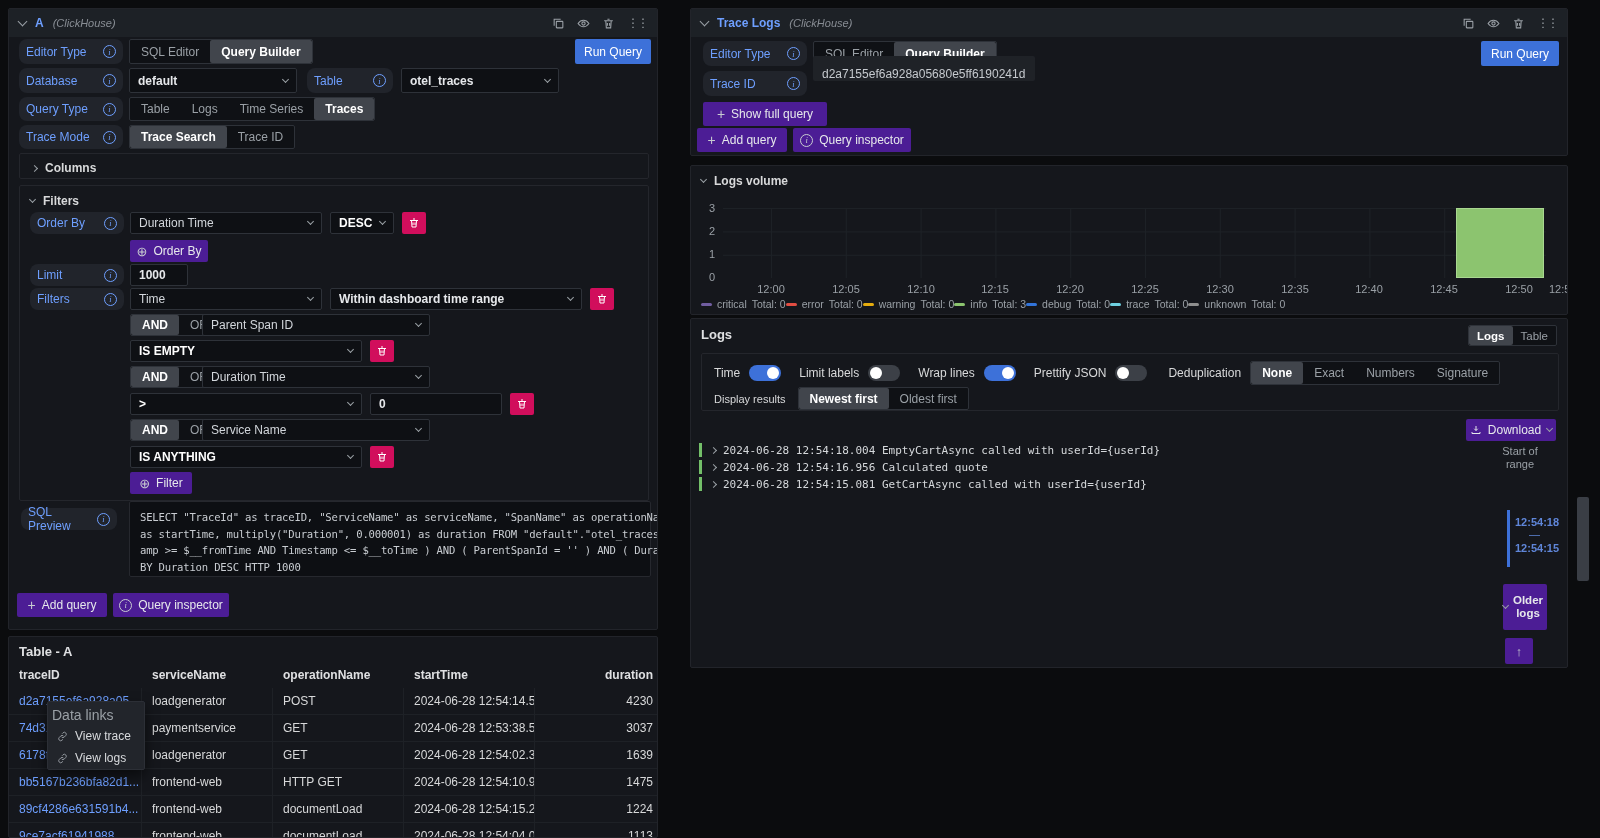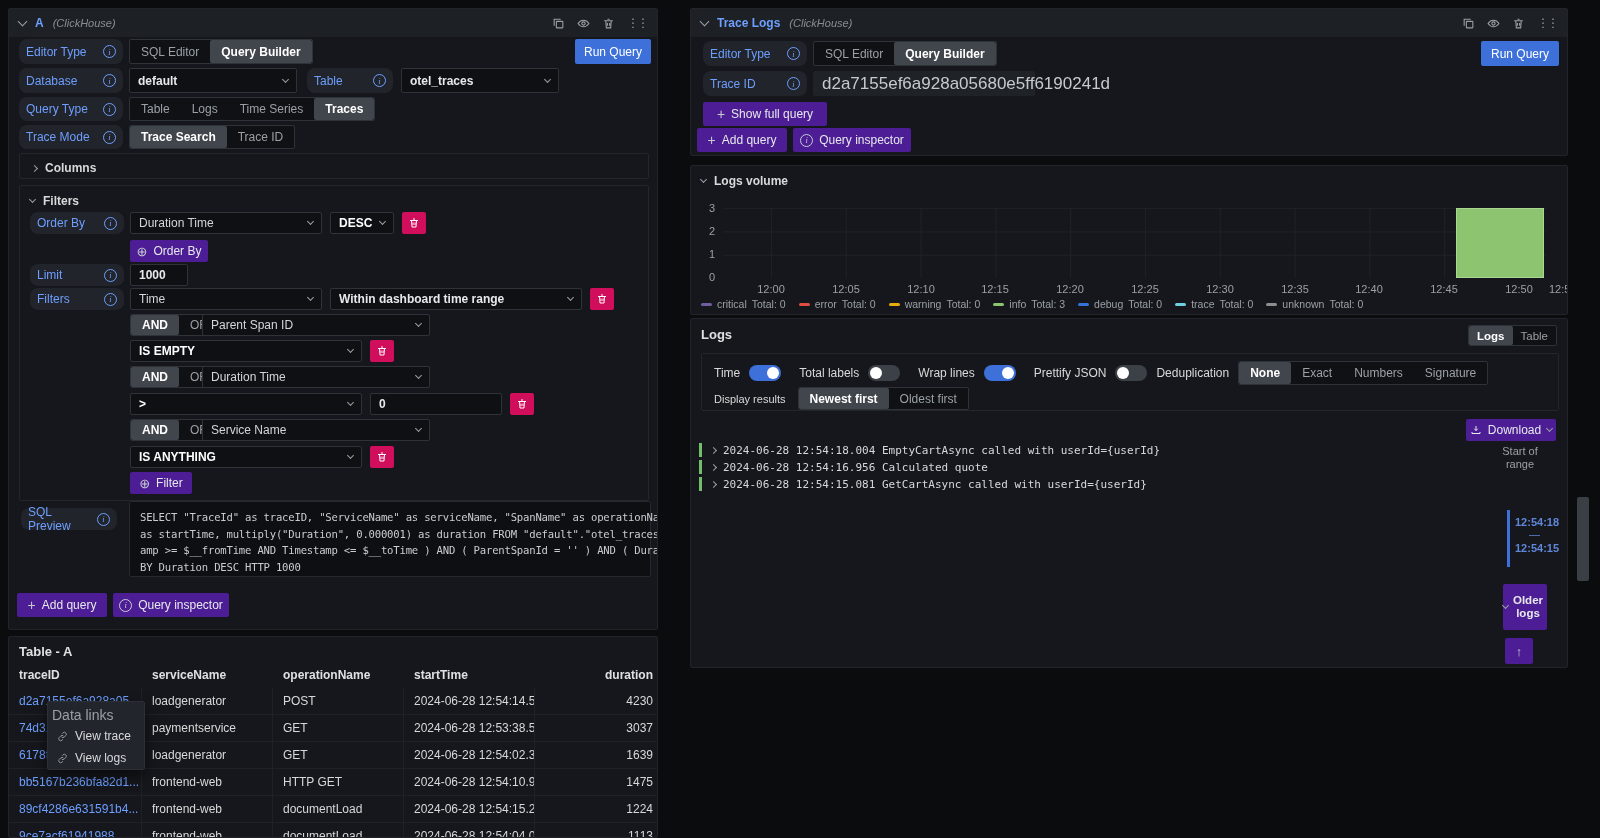--- a/index.html
+++ b/index.html
@@ -393,21 +393,21 @@
     <span class="opt on">Query Builder</span>
   </div>
   <div class="btn primary" style="left:790px;top:32px;width:78px;height:25px">
     <span>Run Query</span>
   </div>
 
   <div class="chip" style="left:12px;top:62px;width:104px;height:25px">
     <span>Trace ID</span>
       <span class="info"></span>
   </div>
-  <div style="position:absolute;left:122px;top:62px;width:222px;height:25px;background:#1f2227;border-radius:2px;display:flex;align-items:center;padding:0 9px;font-size:17px;color:#c6cacf">
+  <div style="position:absolute;left:122px;top:47px;width:222px;height:25px;background:#1f2227;border-radius:2px;display:flex;align-items:flex-end;padding:0 9px;font-size:12px;color:#c6cacf">
     <span>d2a7155ef6a928a05680e5ff6190241d</span>
   </div>
 
   <div class="btn" style="left:12px;top:93px;width:124px;height:24px">
     <span class="plus"></span>
       <span>Show full query</span>
   </div>
 
   <div class="btn" style="left:6px;top:119px;width:90px;height:24px">
     <span class="plus"></span>
@@ -440,21 +440,21 @@
   <div class="xlab" style="left:304px;top:117px">12:15</div>
   <div class="xlab" style="left:379px;top:117px">12:20</div>
   <div class="xlab" style="left:454px;top:117px">12:25</div>
   <div class="xlab" style="left:529px;top:117px">12:30</div>
   <div class="xlab" style="left:604px;top:117px">12:35</div>
   <div class="xlab" style="left:678px;top:117px">12:40</div>
   <div class="xlab" style="left:753px;top:117px">12:45</div>
   <div class="xlab" style="left:828px;top:117px">12:50</div>
   <div class="xlab" style="left:858px;top:117px;transform:none">12:55</div>
 
-  <div style="position:absolute;left:10px;top:132px;display:flex;gap:13px;align-items:flex-end">
+  <div style="position:absolute;left:10px;top:132px;display:flex;align-items:flex-end">
     <span class="leg-item">
         <span class="leg-dash" style="background: rgb(112, 93, 160);"></span>
         <span>critical</span>
         <span>Total: 0</span>
       </span>
     <span class="leg-item">
         <span class="leg-dash" style="background: rgb(226, 77, 66);"></span>
         <span>error</span>
         <span>Total: 0</span>
       </span>
@@ -491,27 +491,27 @@
 
   <div class="seg" style="right:10px;top:6px;height:21px">
     <span class="opt on" style="padding:0 8px;font-size:11.5px">Logs</span>
     <span class="opt" style="padding:0 8px;font-size:11.5px">Table</span>
   </div>
 
   <div class="sec-box" style="left:10px;top:34px;width:858px;height:58px">
     <div style="position:absolute;left:12px;top:7px;display:flex;align-items:center;gap:9px">
       <span class="ctl-lab">Time</span>
       <span class="switch on"></span>
-      <span class="ctl-lab" style="margin-left:9px">Total labels</span>
+      <span class="ctl-lab" style="margin-left:9px">Limit labels</span>
       <span class="switch"></span>
       <span class="ctl-lab" style="margin-left:9px">Wrap lines</span>
       <span class="switch on"></span>
       <span class="ctl-lab" style="margin-left:9px">Prettify JSON</span>
       <span class="switch"></span>
-      <span class="ctl-lab" style="">Deduplication</span>
+      <span class="ctl-lab" style="margin-left:12px">Deduplication</span>
       <span class="seg" style="position:static;height:24px">
         <span class="opt on">None</span>
         <span class="opt">Exact</span>
         <span class="opt">Numbers</span>
         <span class="opt">Signature</span>
       </span>
     </div>
     <div style="position:absolute;left:12px;top:33px;display:flex;align-items:center;gap:12px">
       <span class="ctl-lab" style="font-size:11px">Display results</span>
       <span class="seg" style="position:static;height:23px">

